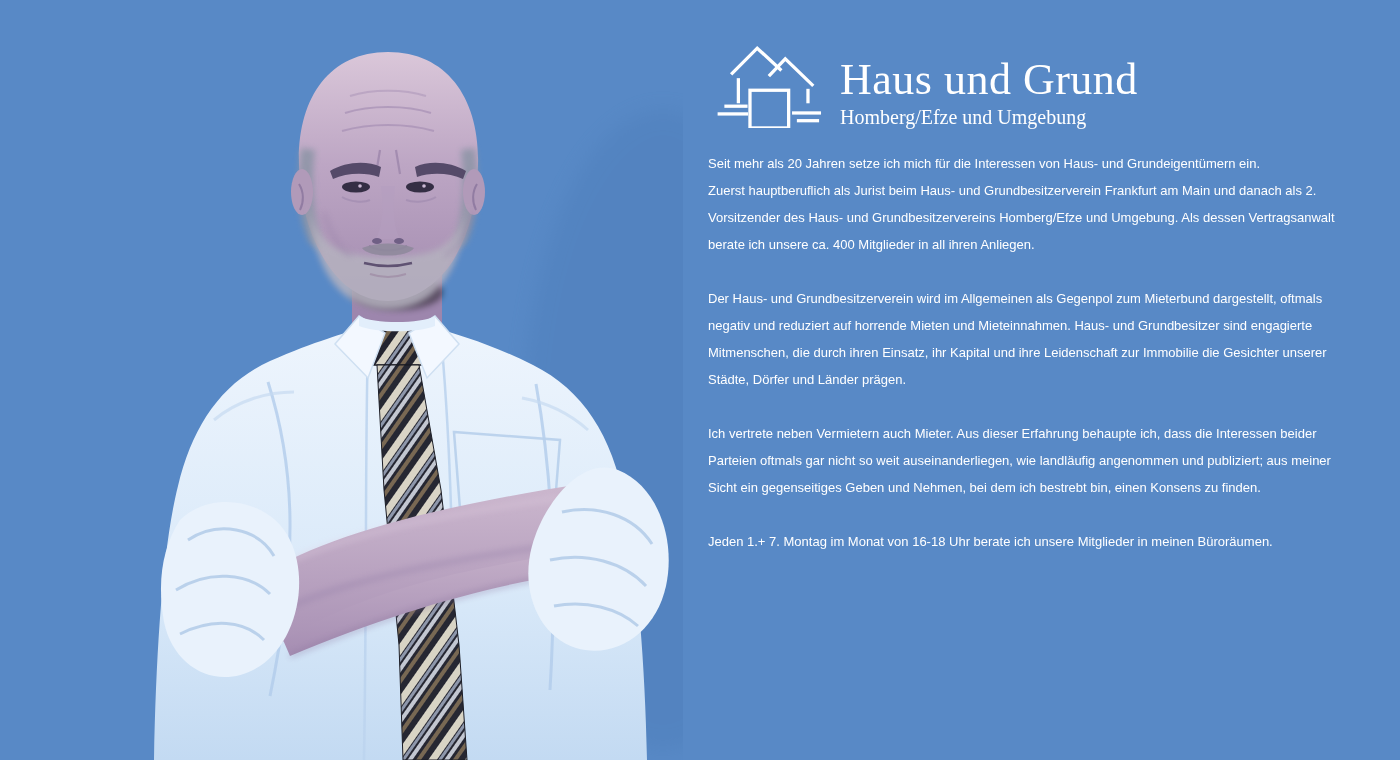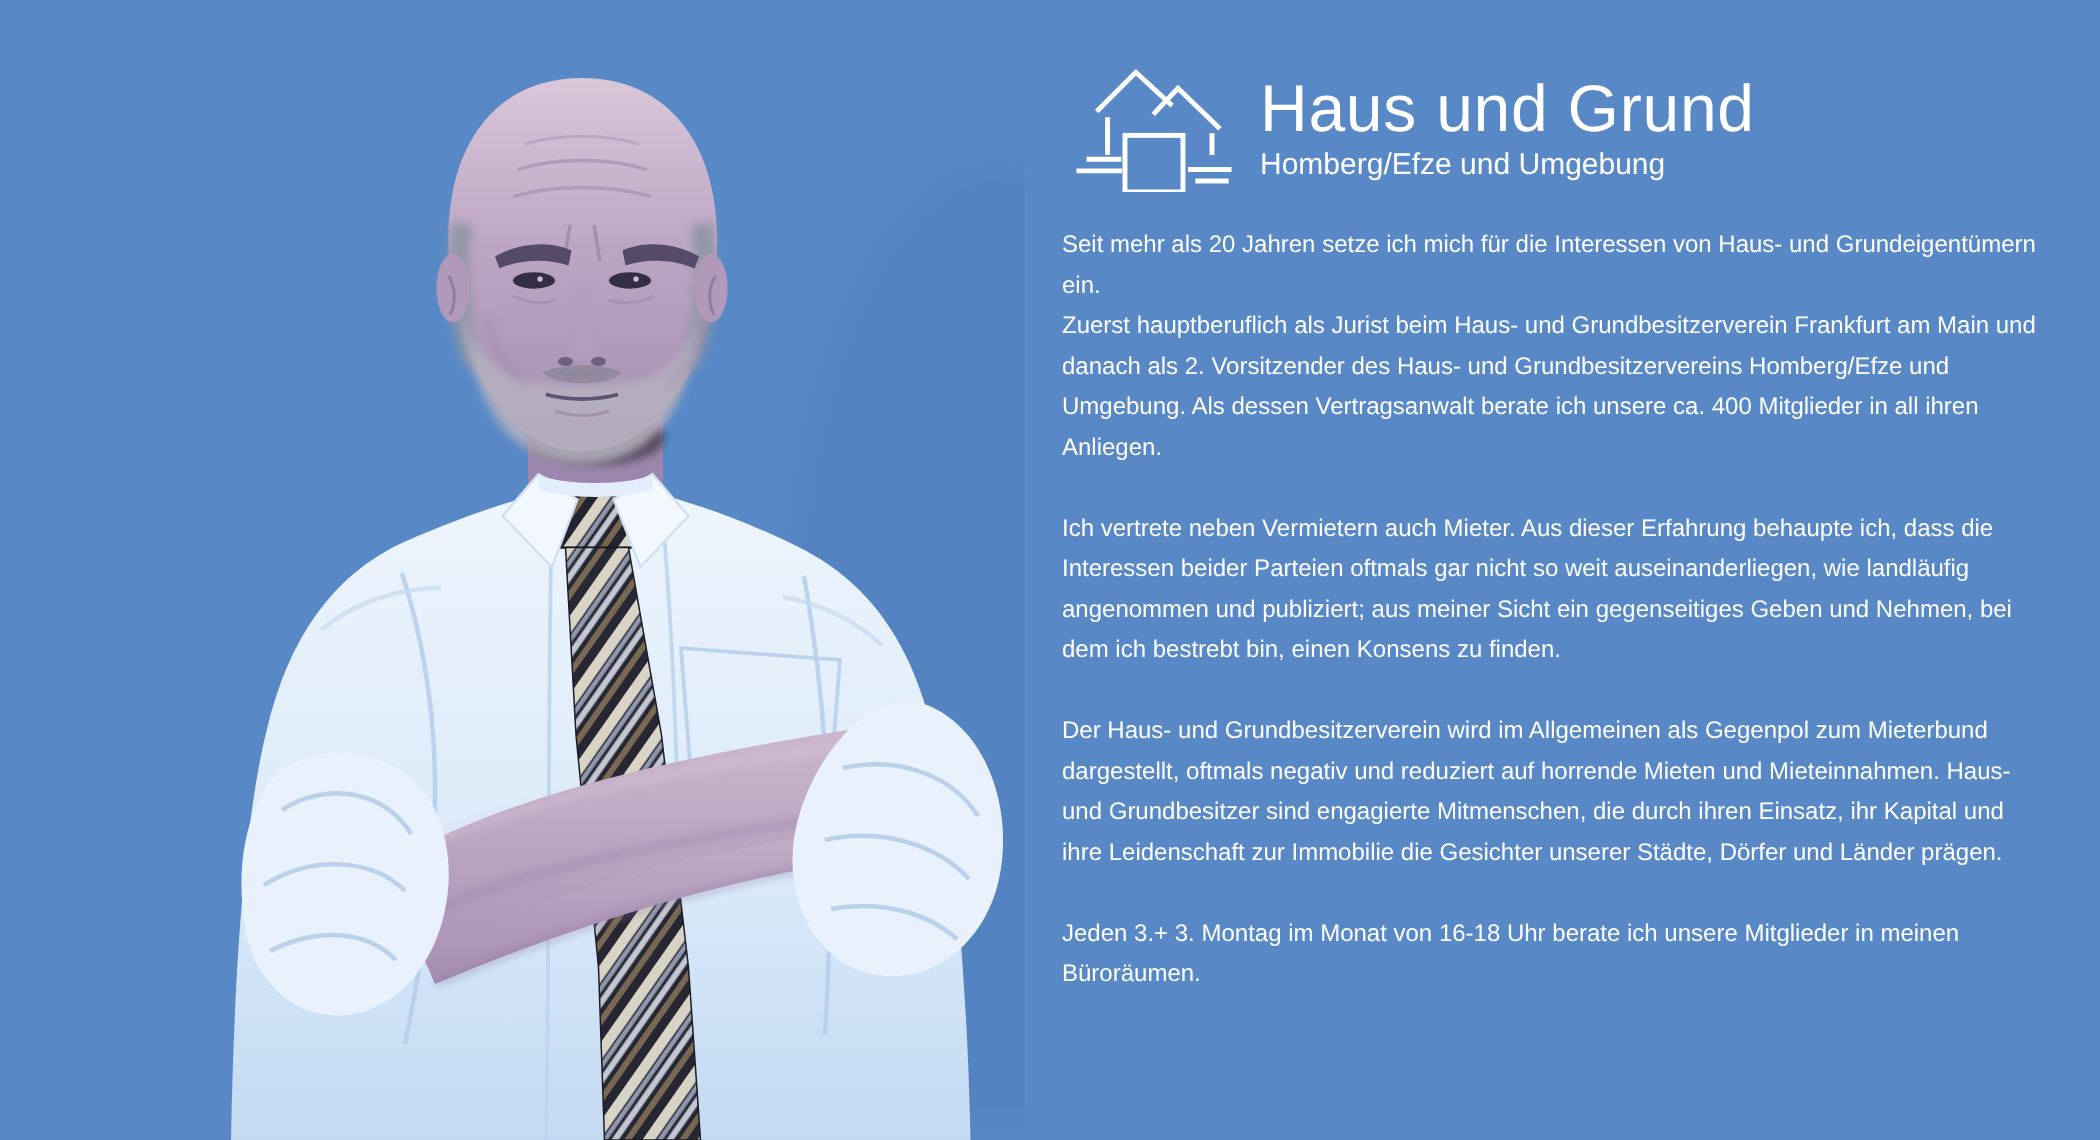--- a/index.html
+++ b/index.html
@@ -7,30 +7,30 @@
   body{
     width:1400px;height:760px;overflow:hidden;
     font-family:"Liberation Sans", sans-serif;
     -webkit-font-smoothing:antialiased;
   }
   .page{position:relative;width:1400px;height:760px;background:#5889c6;}
 
   .portrait{position:absolute;left:118px;top:0;width:565px;height:760px;display:block;}
 
   .content{position:absolute;left:706px;top:36px;width:660px;color:#ffffff;}
-  .logo{display:flex;align-items:center;gap:18px;cursor:pointer;}
+  .logo{display:flex;align-items:flex-end;gap:18px;cursor:pointer;font-family:Liberation Serif, serif;}
   .logo-icon{flex:0 0 auto;margin-top:2px;}
   .logo-icon svg{width:116px;height:90px;display:block;}
   .logo-text{margin-top:8px;}
   .logo-title{font-size:44px;line-height:1.0;letter-spacing:0.5px;font-weight:400;}
   .logo-subtitle{font-size:20px;line-height:1.1;margin-top:4px;font-weight:400;}
 
   .about{
     position:absolute;left:708px;top:150px;width:655px;
-    color:#ffffff;font-size:16px;line-height:27px;font-weight:400;
+    color:#ffffff;font-size:13px;line-height:27px;font-weight:400;
   }
   .about p{margin:0 0 27px 0;padding:0;}
   .about p:last-child{margin-bottom:0;}
 </style>
 </head>
 <body>
 
 <div class="page" style="background: rgb(88, 137, 198); color: rgb(255, 255, 255);">
 
   <svg class="portrait" viewBox="0 0 565 760" xmlns="http://www.w3.org/2000/svg" role="img" aria-label="Porträtfoto: Mann mit Glatze und grauem Bart, weißes Hemd mit gestreifter Krawatte, verschränkte Arme vor blauem Hintergrund">
@@ -170,17 +170,17 @@
       </span>
       <div class="logo-text">
         <div class="logo-title">Haus und Grund</div>
         <div class="logo-subtitle">Homberg/Efze und Umgebung</div>
       </div>
     </header>
   </div>
 
   <div class="about">
       <p>Seit mehr als 20 Jahren setze ich mich für die Interessen von Haus- und Grundeigentümern ein.<br>Zuerst hauptberuflich als Jurist beim Haus- und Grundbesitzerverein Frankfurt am Main und danach als 2. Vorsitzender des Haus- und Grundbesitzervereins Homberg/Efze und Umgebung. Als dessen Vertragsanwalt berate ich unsere ca. 400 Mitglieder in all ihren Anliegen.</p>
+      <p>Der Haus- und Grundbesitzerverein wird im Allgemeinen als Gegenpol zum Mieterbund dargestellt, oftmals negativ und reduziert auf horrende Mieten und Mieteinnahmen. Haus- und Grundbesitzer sind engagierte Mitmenschen, die durch ihren Einsatz, ihr Kapital und ihre Leidenschaft zur Immobilie die Gesichter unserer Städte, Dörfer und Länder prägen.</p>
       <p>Ich vertrete neben Vermietern auch Mieter. Aus dieser Erfahrung behaupte ich, dass die Interessen beider Parteien oftmals gar nicht so weit auseinanderliegen, wie landläufig angenommen und publiziert; aus meiner Sicht ein gegenseitiges Geben und Nehmen, bei dem ich bestrebt bin, einen Konsens zu finden.</p>
-      <p>Der Haus- und Grundbesitzerverein wird im Allgemeinen als Gegenpol zum Mieterbund dargestellt, oftmals negativ und reduziert auf horrende Mieten und Mieteinnahmen. Haus- und Grundbesitzer sind engagierte Mitmenschen, die durch ihren Einsatz, ihr Kapital und ihre Leidenschaft zur Immobilie die Gesichter unserer Städte, Dörfer und Länder prägen.</p>
-      <p>Jeden 3.+ 3. Montag im Monat von 16-18 Uhr berate ich unsere Mitglieder in meinen Büroräumen.</p>
+      <p>Jeden 1.+ 7. Montag im Monat von 16-18 Uhr berate ich unsere Mitglieder in meinen Büroräumen.</p>
     </div>
 </div>
 
 </body></html>

